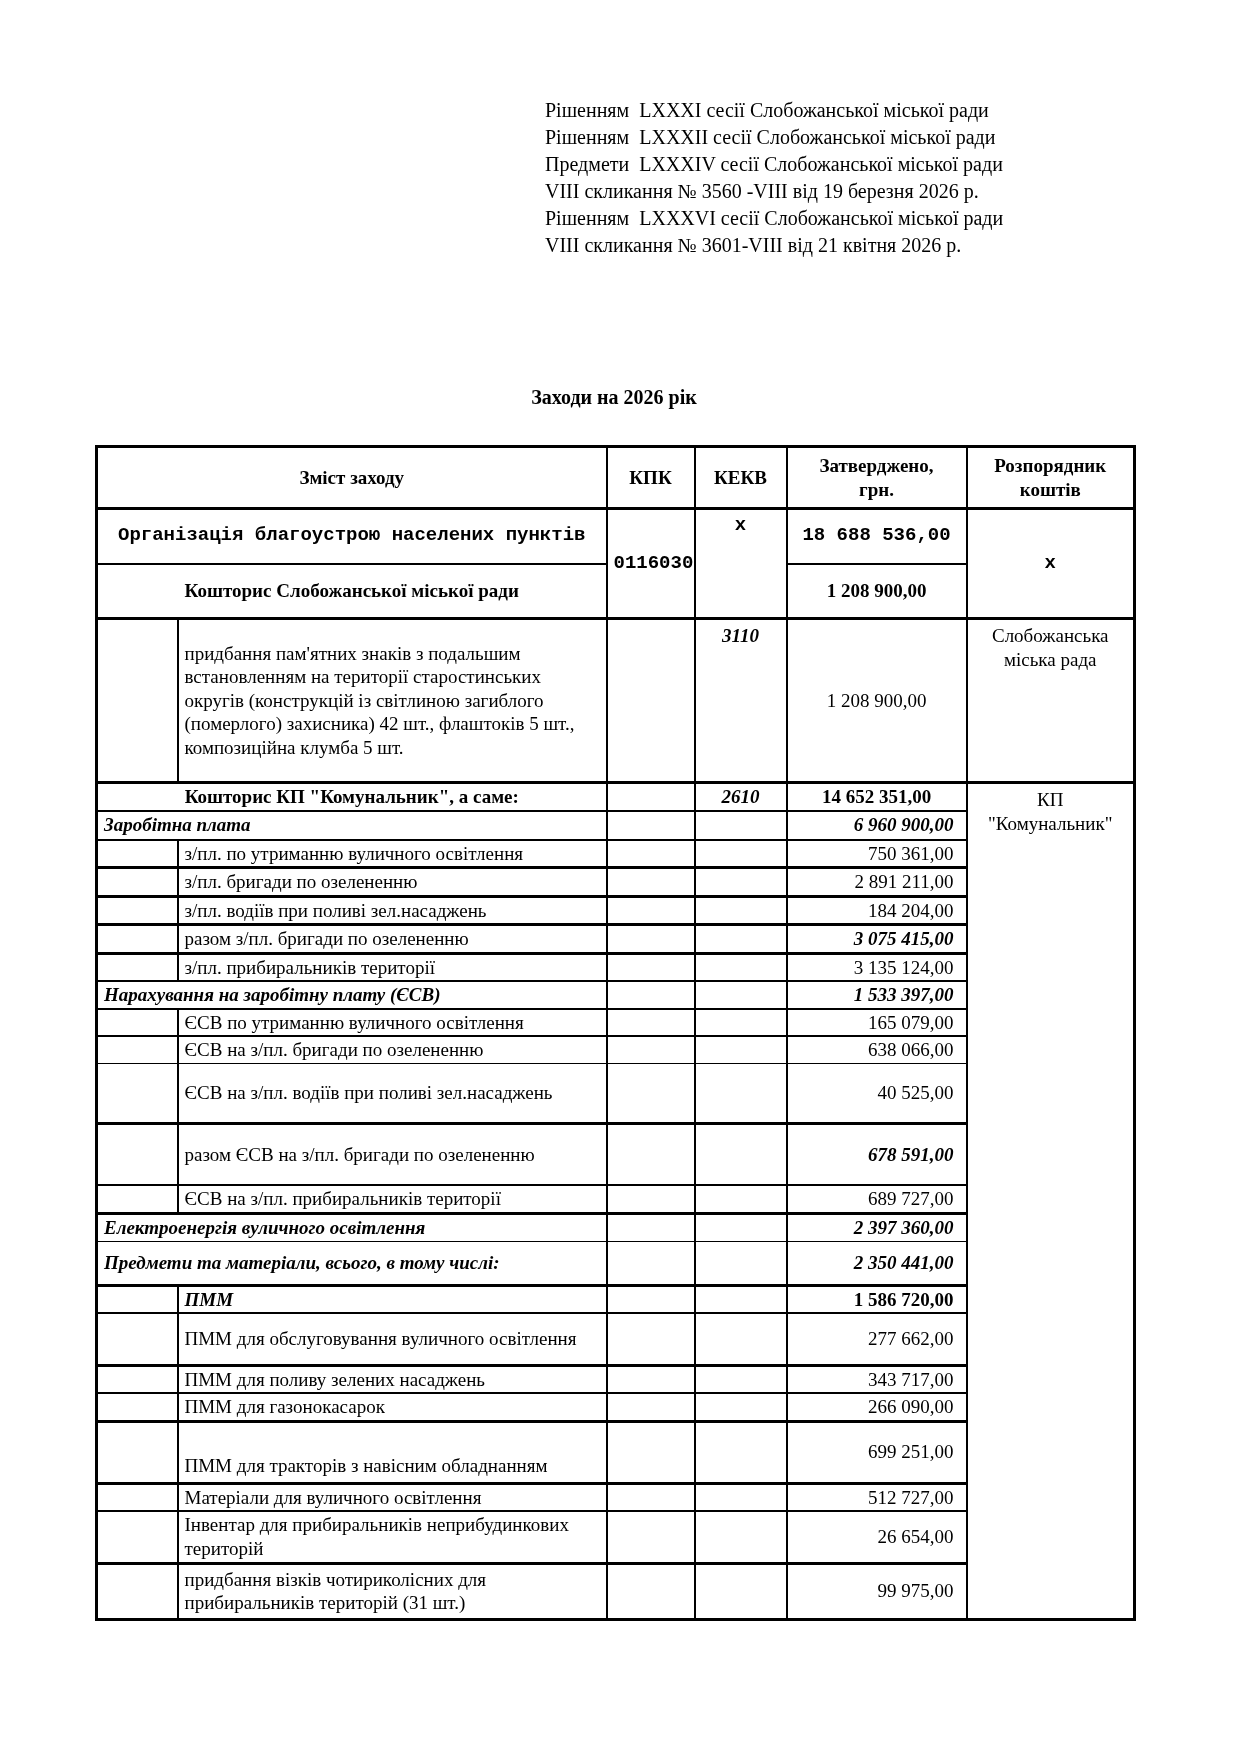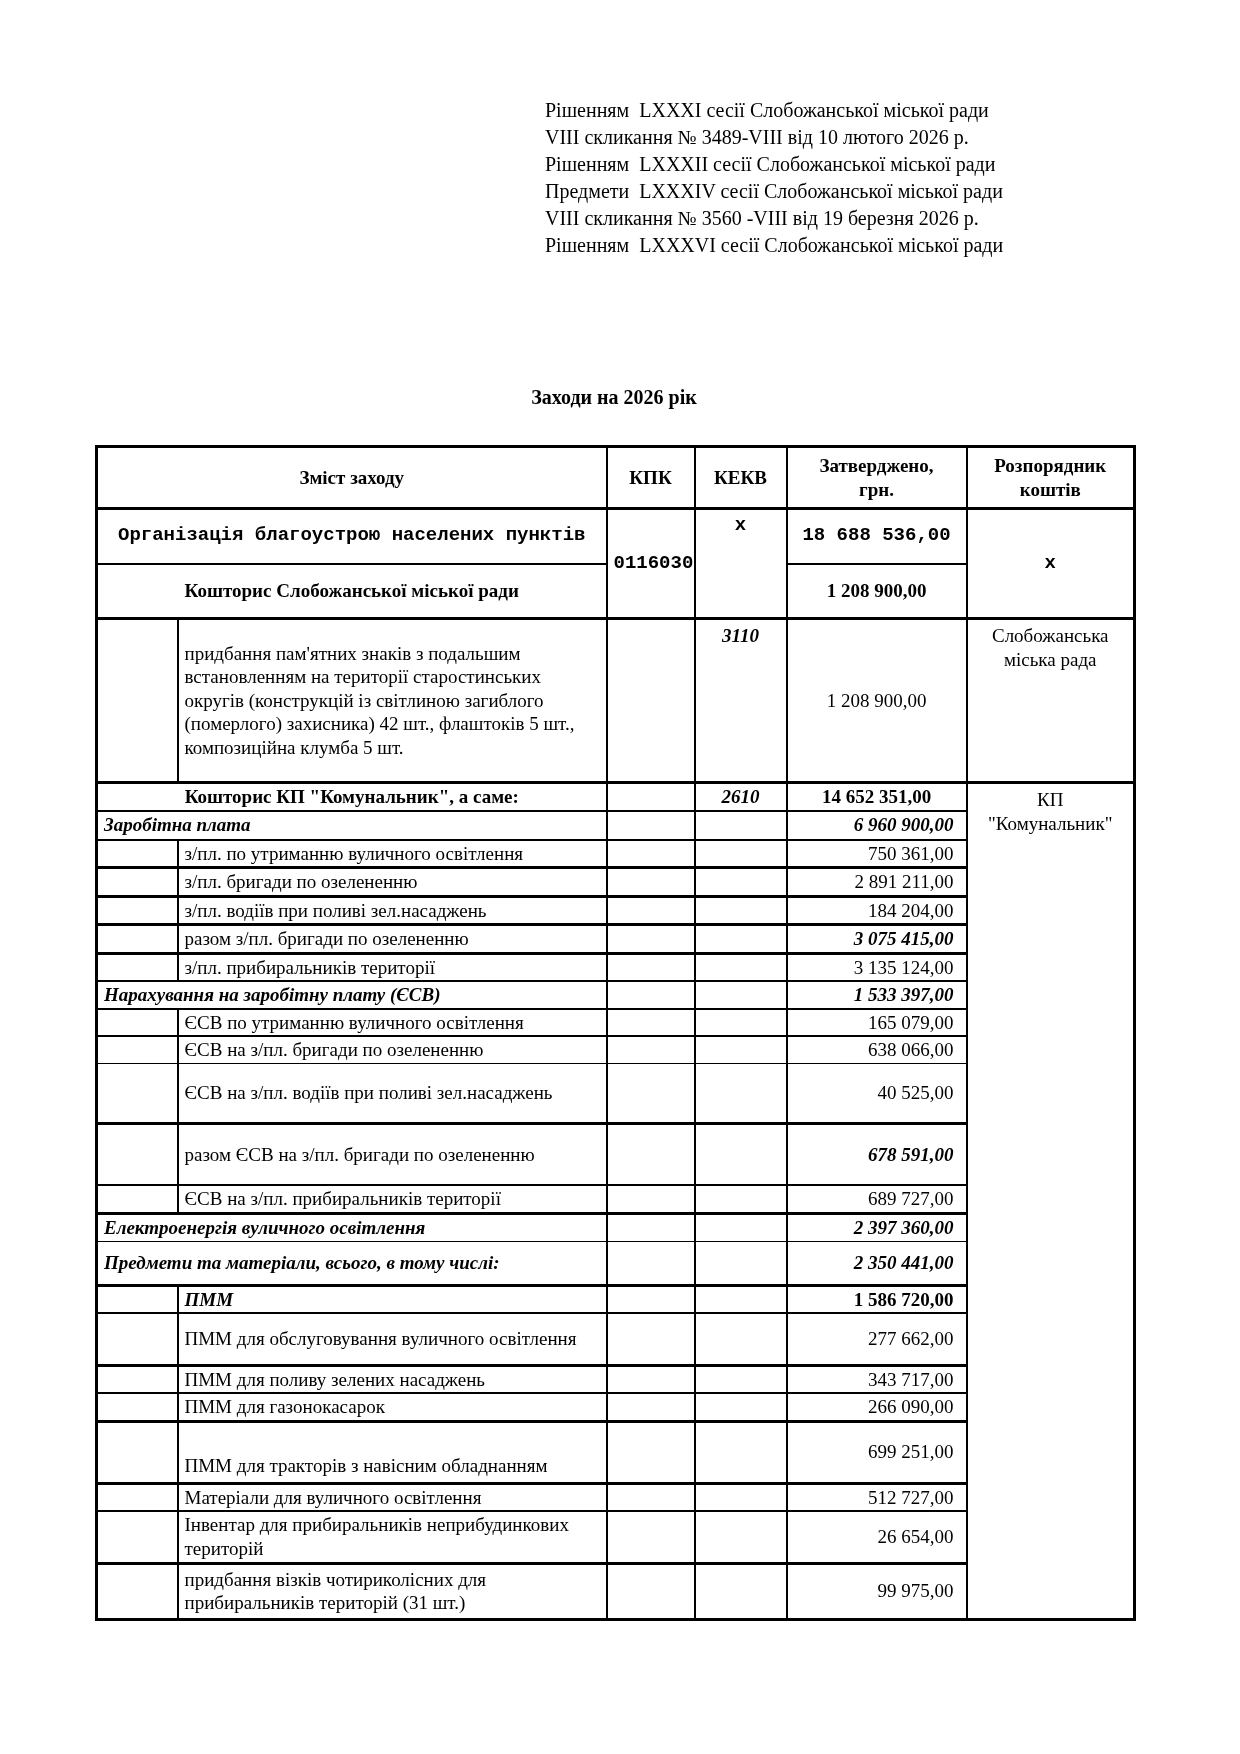--- a/index.html
+++ b/index.html
@@ -21,25 +21,25 @@
   .top{vertical-align:top;padding-top:4px;}
   .bot{vertical-align:bottom;padding-bottom:4px;}
 </style>
 </head>
 <body>
 
 <div class="page">
 
   <div class="resolutions">
     <div>Рішенням  LXXXI сесії Слобожанської міської ради</div>
-    <div>VIII скликання № 3489-VIII від 10 лютого 2026 р.</div>
     <div>Рішенням  LXXXII сесії Слобожанської міської ради</div>
     <div>Предмети  LXXXIV сесії Слобожанської міської ради</div>
     <div>VIII скликання № 3560 -VIII від 19 березня 2026 р.</div>
     <div>Рішенням  LXXXVI сесії Слобожанської міської ради</div>
+    <div>VIII скликання № 3601-VIII від 21 квітня 2026 р.</div>
   </div>
 
   <div class="doc-title">Заходи на 2026 рік</div>
 
   <table class="budget">
     <colgroup>
       <col style="width:81px">
         <col style="width:429px">
         <col style="width:88px">
       <col style="width:92px">

